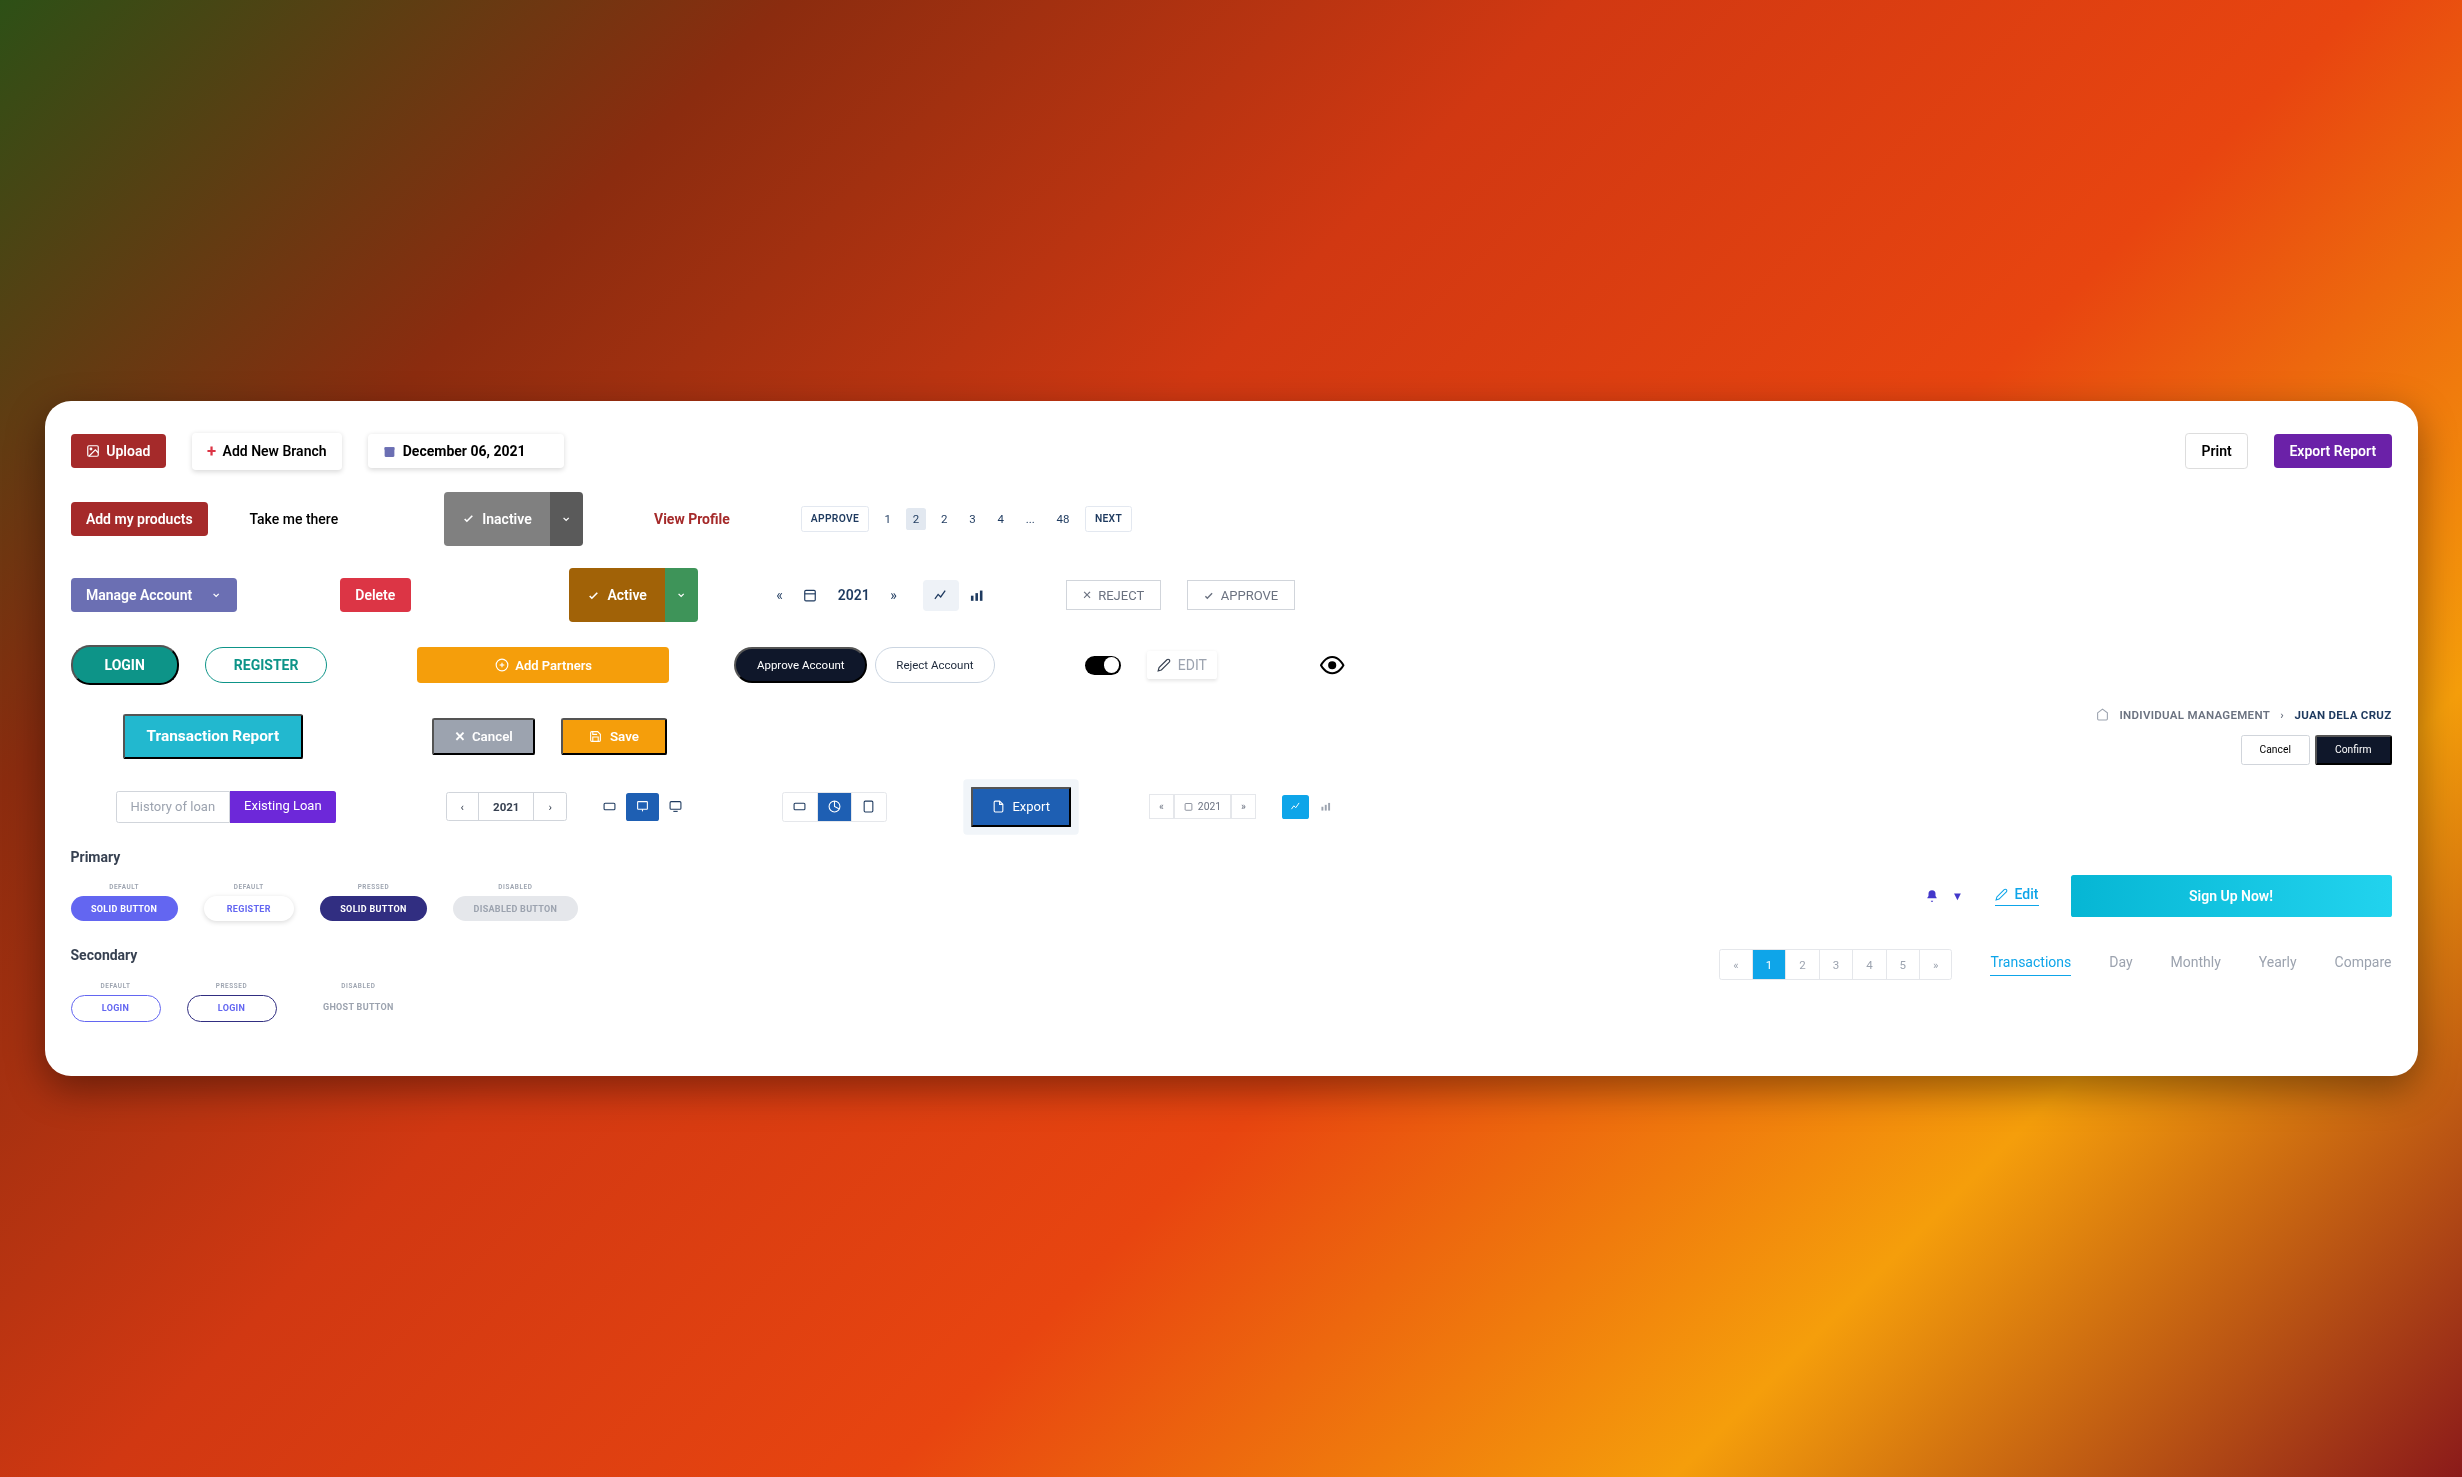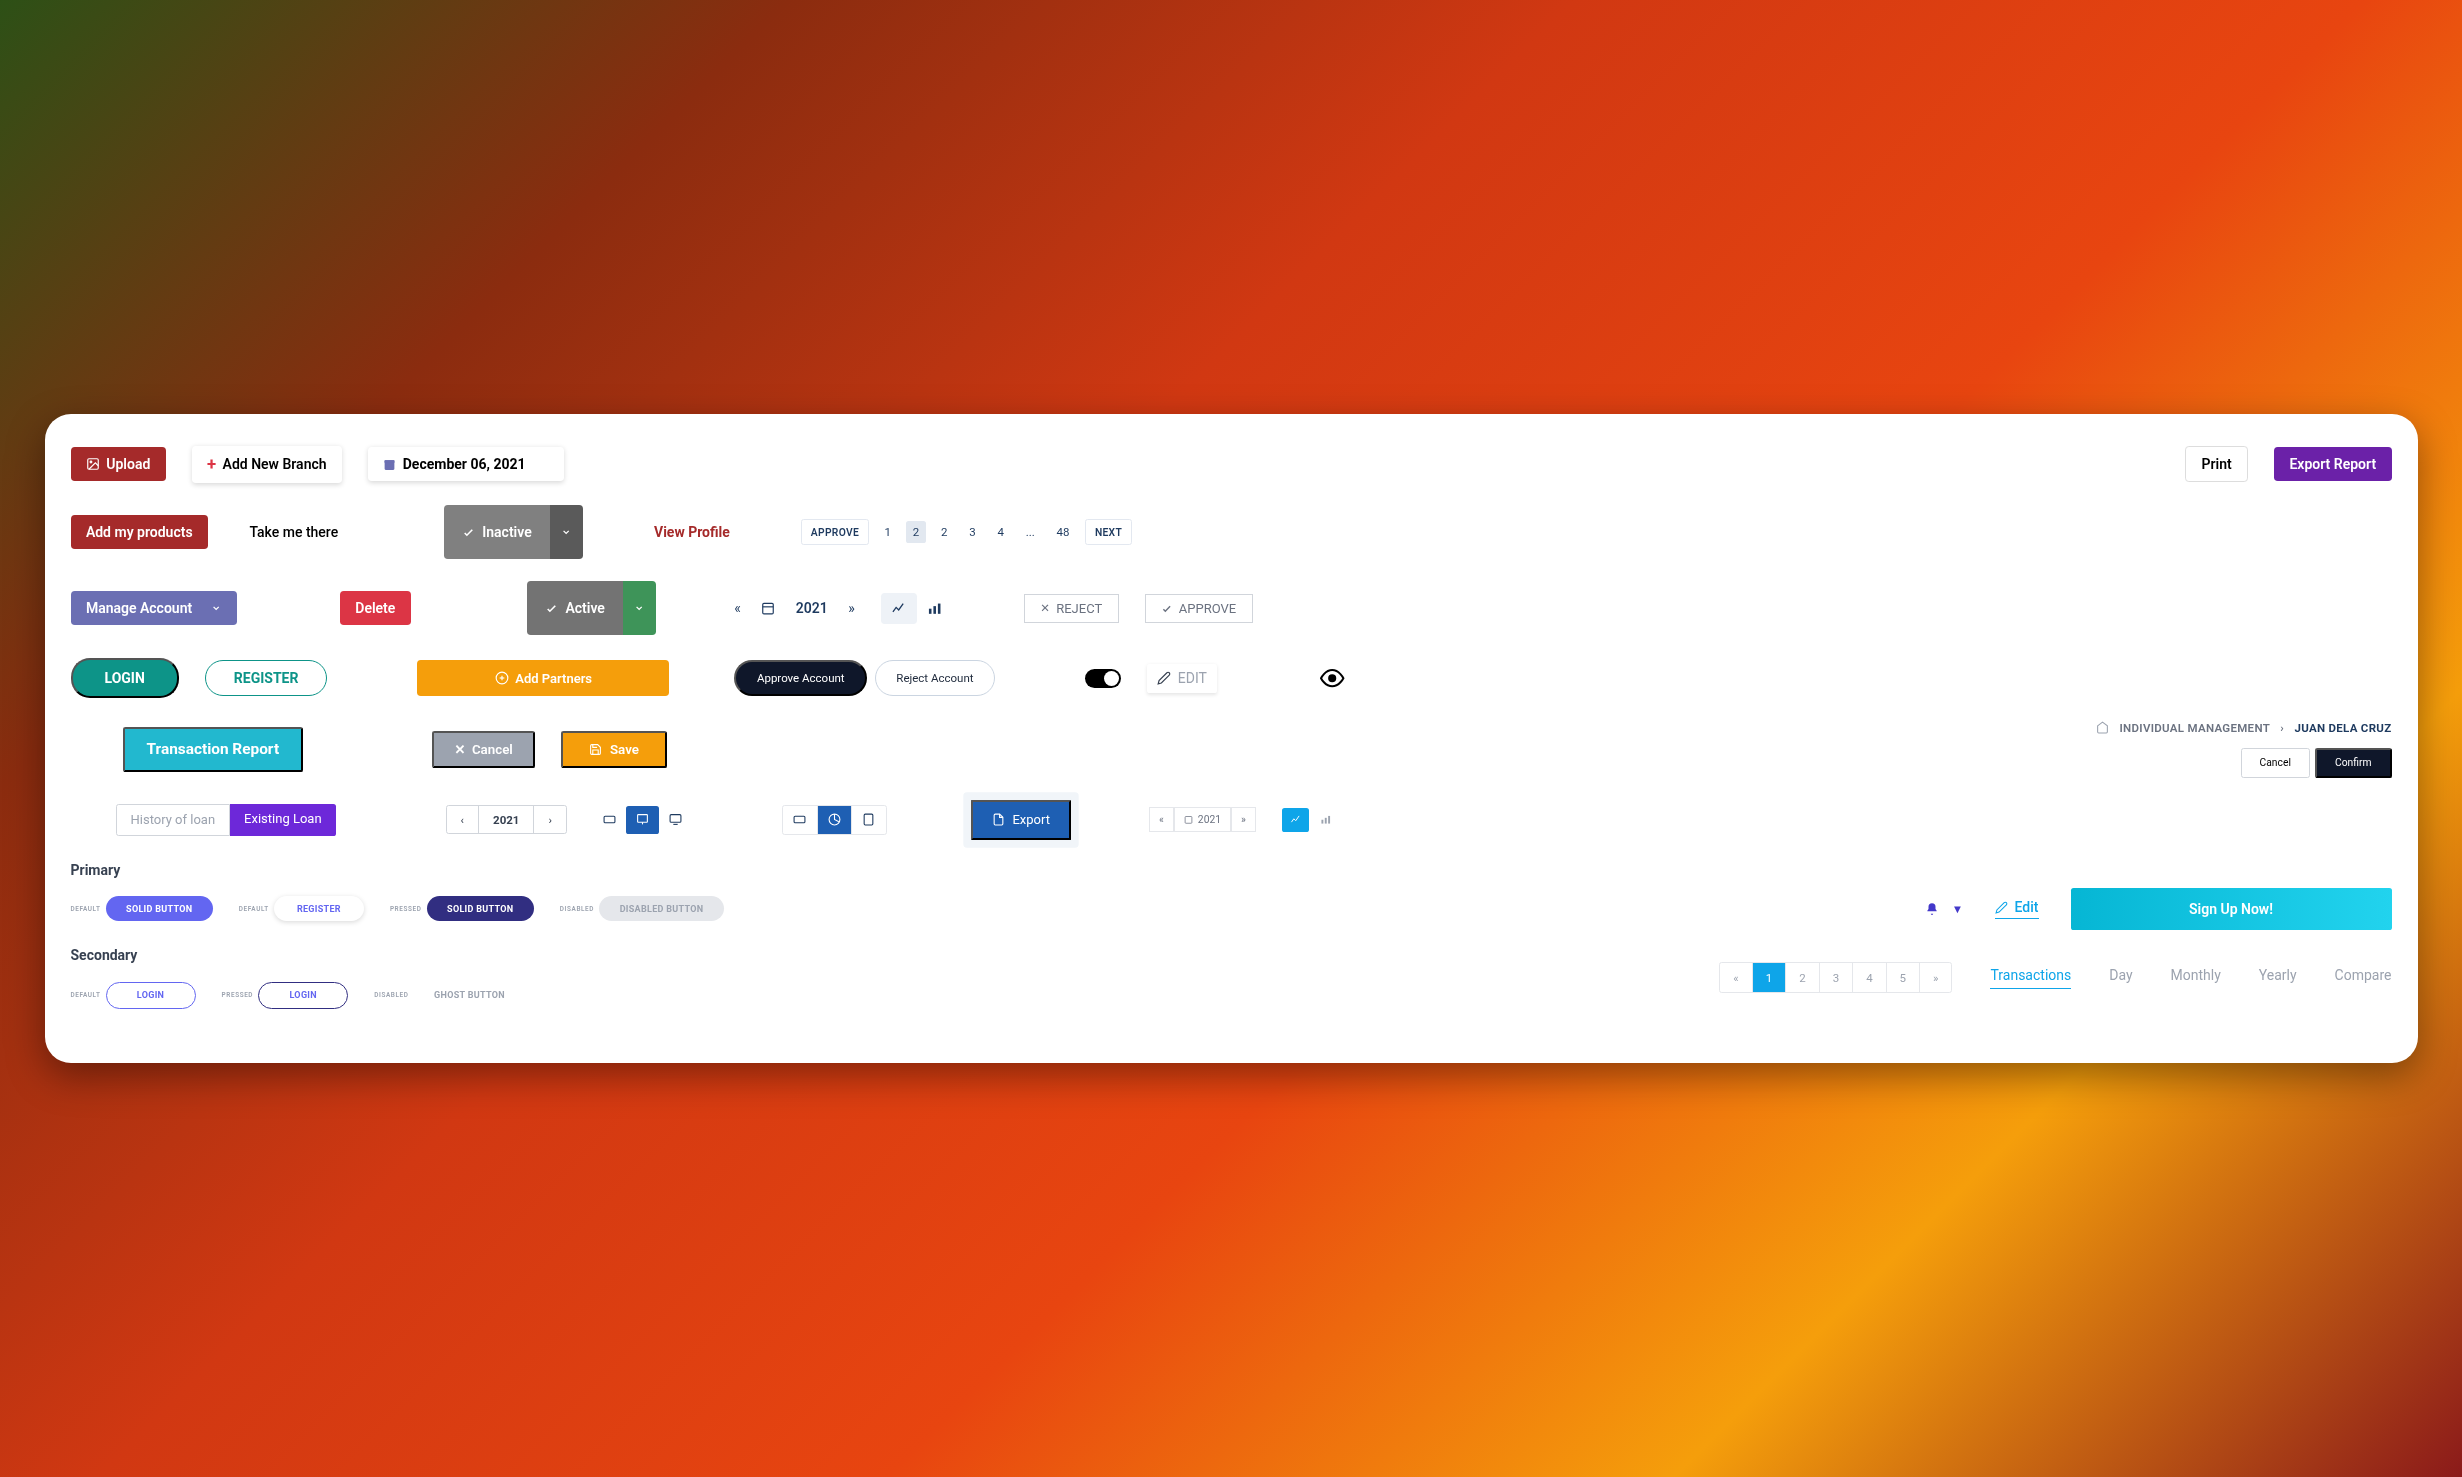--- a/index.html
+++ b/index.html
@@ -10,21 +10,21 @@
 .btn-upload { background: #a52a2a; color: #fff; }
 .btn-white { background: #fff; color: #000; box-shadow: 0 1.3px 5.1px rgba(0,0,0,0.15); }
 .btn-date { background: #fff; color: #000; box-shadow: 0 1.3px 5.1px rgba(0,0,0,0.15); padding: 9px 38px 9px 15.4px; font-weight:700; }
 .btn-print { background: #fff; color: #000; border: 0.6px solid #ddd; }
 .btn-purple { background: #6b21a8; color: #fff; }
 .btn-addprod { background: #a52a2a; color: #fff; }
 .btn-plain { background: transparent; color: #000; font-weight: 500; }
 .dd-inactive { display: inline-flex; }
 .dd-inactive .main { background: #808080; color: #fff; padding: 19px 18px; border-radius: 3.8px 0 0 3.8px; display:flex; align-items:center; gap:7.7px; font-size:14px; font-weight:600; }
 .dd-inactive .arrow { background: #5a5a5a; color: #fff; padding: 9px 11.5px; border-radius: 0 3.8px 3.8px 0; display:flex; align-items:center; }
-.dd-active .main { background: #737373; }
+.dd-active .main { background: #a16207; margin-left: 42px; }
 .dd-active .arrow { background: #3e9459; }
 .link-red { color: #a52a2a; font-weight: 700; font-size: 14px; cursor:pointer; }
 .pagination { display: inline-flex; align-items: center; gap: 9px; }
 .page-btn { padding: 5.1px 9px; border: 0.6px solid #e3e8f0; border-radius: 2.6px; font-size: 10.3px; color: #1e3a5f; cursor:pointer; background:#fff; font-weight:600; letter-spacing:0.3px; }
 .page-num { font-size: 11.5px; color: #1e3a5f; cursor:pointer; padding: 3.8px 6.4px; }
 .page-num.active { background: #e2e8f0; border-radius: 2.6px; }
 .btn-manage { background: #6b6fb3; color: #fff; display:flex; align-items:center; justify-content:space-between; gap:19px; }
 .btn-delete { background: #dc3545; color: #fff; }
 .year-nav { display: inline-flex; align-items: center; gap: 20.5px; color: #1e3a5f; font-size: 14px; }
 .toggle-view { display: inline-flex; gap: 0; }
@@ -81,21 +81,21 @@
 .caret-icon { color:#4338ca; font-size:11.5px; cursor:pointer; }
 .edit-teal { color:#0ea5e9; font-size:14px; display:flex; gap:6.4px; align-items:center; border-bottom:1.3px solid #0ea5e9; padding-bottom:2.6px; cursor:pointer; font-weight:500; }
 .btn-signup { background: linear-gradient(90deg, #06b6d4, #22d3ee); color:#fff; padding:13px 64px; font-size:14px; font-weight:600; border-radius:2.6px; cursor:pointer; min-width:321px; text-align:center; }
 .pagination2 { display:inline-flex; border:0.6px solid #e5e7eb; border-radius:2.6px; overflow:hidden; }
 .pagination2 .pg { padding:7.7px 13px; border-right:0.6px solid #e5e7eb; color:#9ca3af; font-size:11.5px; cursor:pointer; }
 .pagination2 .pg:last-child { border-right:none; }
 .pagination2 .pg.active { background:#0ea5e9; color:#fff; }
 .tabs-row { display:inline-flex; gap:38px; }
 .tabs-row .tab { font-size:14px; color:#9ca3af; cursor:pointer; padding-bottom:5.1px; }
 .tabs-row .tab.active { color:#0ea5e9; border-bottom:1.3px solid #0ea5e9; }
-.demo-col { display:flex; flex-direction:row; align-items:center; gap:5.1px; }
+.demo-col { display:flex; flex-direction:column; align-items:center; gap:5.1px; }
 .icon { display:inline-block; }
 svg { display:block; }
 </style>
 </head>
 <body>
 
 <div class="frame">
 
 <div class="row">
   <button class="btn btn-upload">

